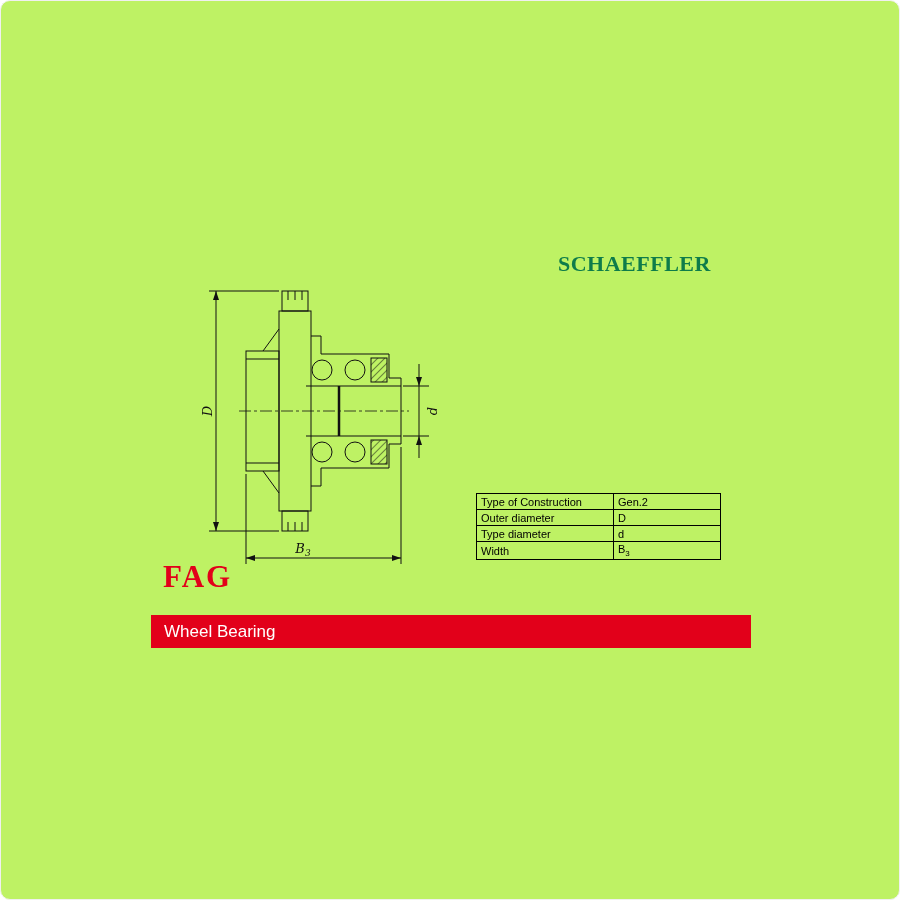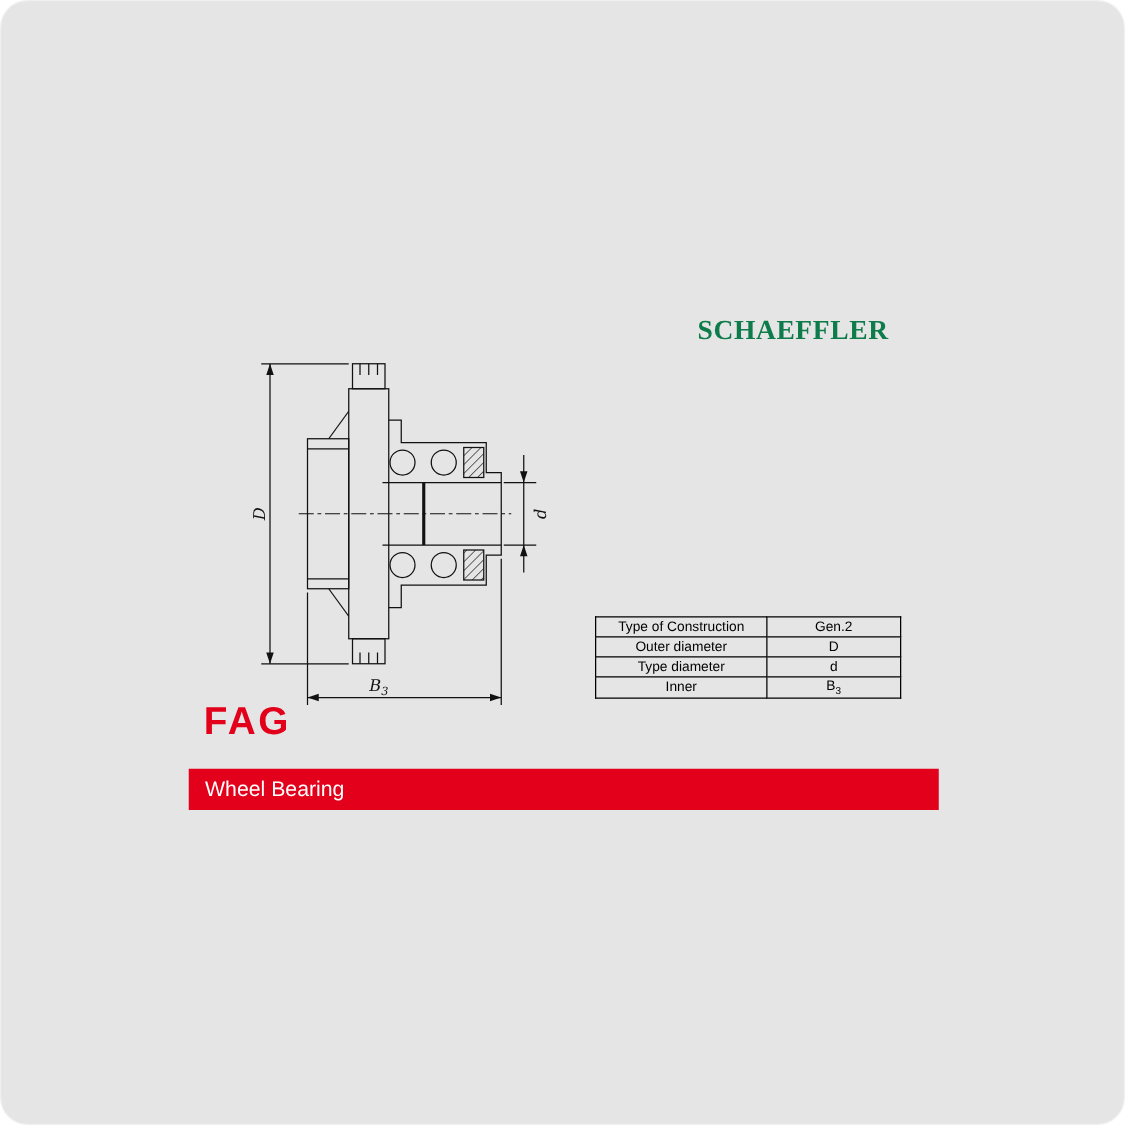--- a/index.html
+++ b/index.html
@@ -1,42 +1,42 @@
 <!DOCTYPE html>
 <html><head>
 <meta charset="utf-8">
 <style>
   html,body{margin:0;padding:0}
   body{
     width:900px;height:900px;background:#ffffff;position:relative;overflow:hidden;
     font-family:"Liberation Sans",sans-serif;color:#000;
   }
-  .page{position:absolute;inset:0;background:#e5e5e5;border:1px solid #f0f0f0;border-radius:22px;box-sizing:border-box}
+  .page{position:absolute;inset:0;background:#bef264;border:1px solid #f0f0f0;border-radius:10px;box-sizing:border-box}
 
   .schaeffler{
     position:absolute;left:557px;top:250px;
     font-family:"Liberation Serif",serif;font-weight:bold;
     font-size:22px;letter-spacing:.5px;color:#0e7c4a;
   }
 
   .drawing{position:absolute;left:150px;top:265px}
 
   .spec{
     position:absolute;left:475px;top:492px;border-collapse:collapse;
     font-size:11px;color:#000;table-layout:fixed;
   }
-  .spec td{border:1px solid #000;text-align:center;padding:1px 4px;height:13px;white-space:nowrap}
+  .spec td{border:1px solid #000;text-align:left;padding:1px 4px;height:13px;white-space:nowrap}
   .spec td.c1{width:128px}
   .spec td.c2{width:98px}
   .spec sub{font-size:8px}
 
   .fag{
     position:absolute;left:162px;top:558px;
     color:#e2001a;font-weight:bold;font-size:31px;letter-spacing:2px;
-    font-family:Liberation Sans, sans-serif;
+    font-family:Liberation Serif, serif;
     text-align:center;
   }
 
   .banner{
     position:absolute;left:150px;top:614px;width:600px;height:33px;
     background:#e2001a;color:#fff;font-weight:normal;font-size:17px;
     line-height:33px;padding-left:13px;box-sizing:border-box;
   }
 </style>
 </head>
@@ -133,21 +133,21 @@
       </tr>
       <tr>
         <td class="c1">Outer diameter</td>
         <td class="c2">D</td>
       </tr>
       <tr>
         <td class="c1">Type diameter</td>
         <td class="c2">d</td>
       </tr>
       <tr>
-        <td class="c1">Inner</td>
+        <td class="c1">Width</td>
         <td class="c2"><span>B</span><sub>3</sub></td>
       </tr>
     </tbody>
   </table>
 
   <div class="fag">FAG</div>
 
   <div class="banner">
     <span>Wheel Bearing</span>
   </div>

